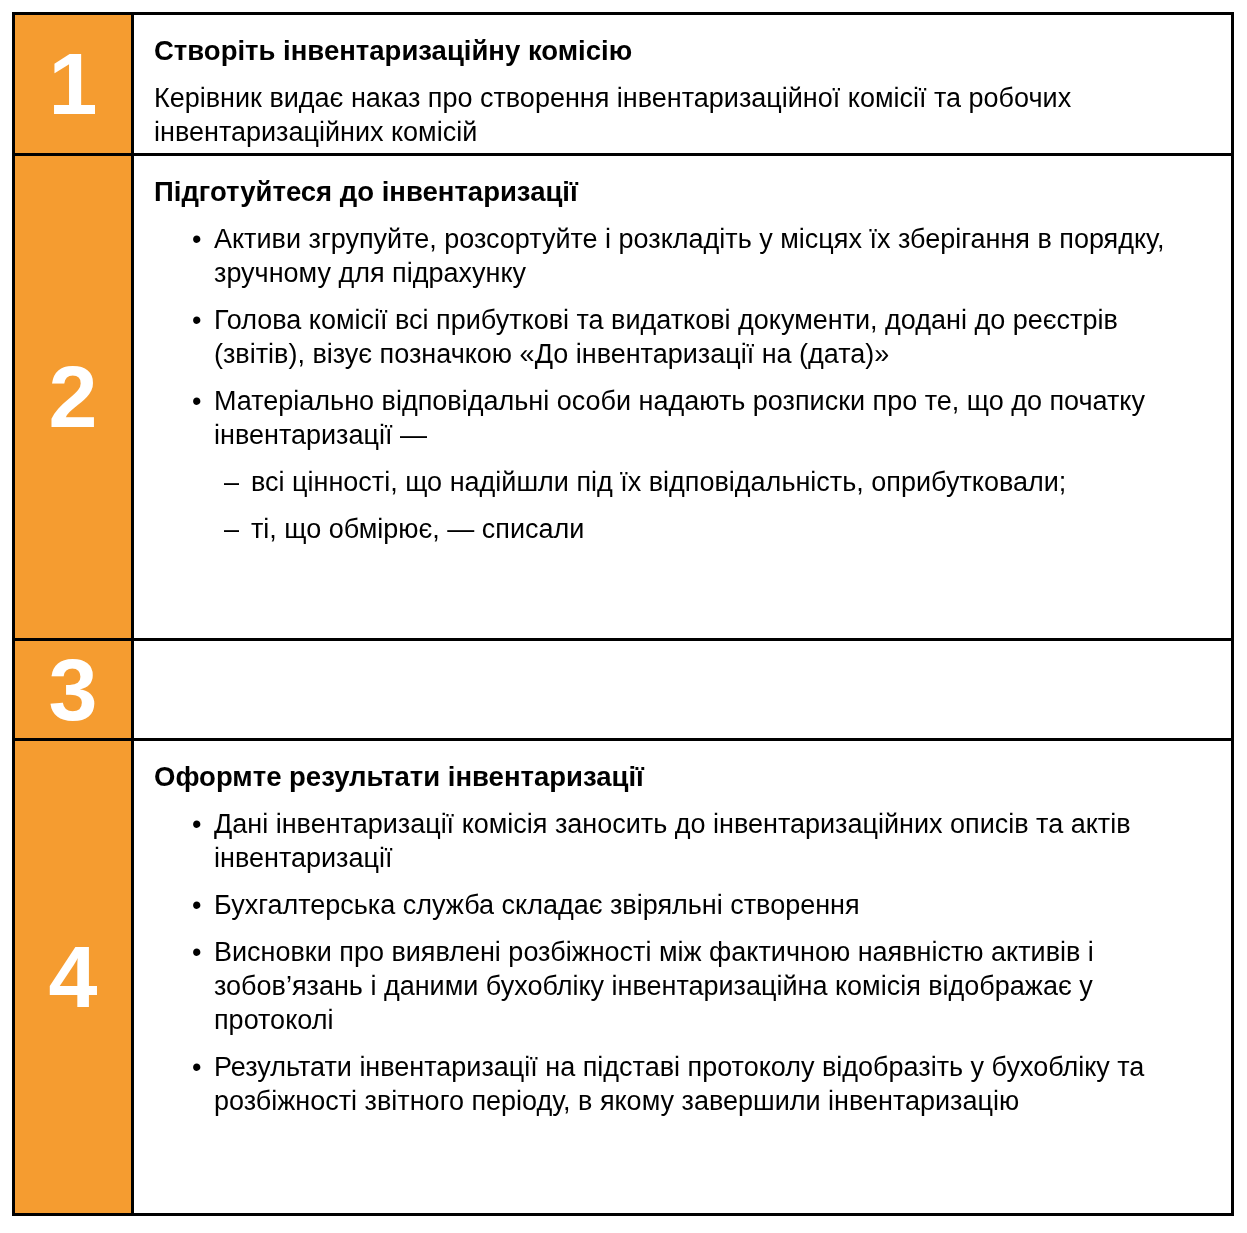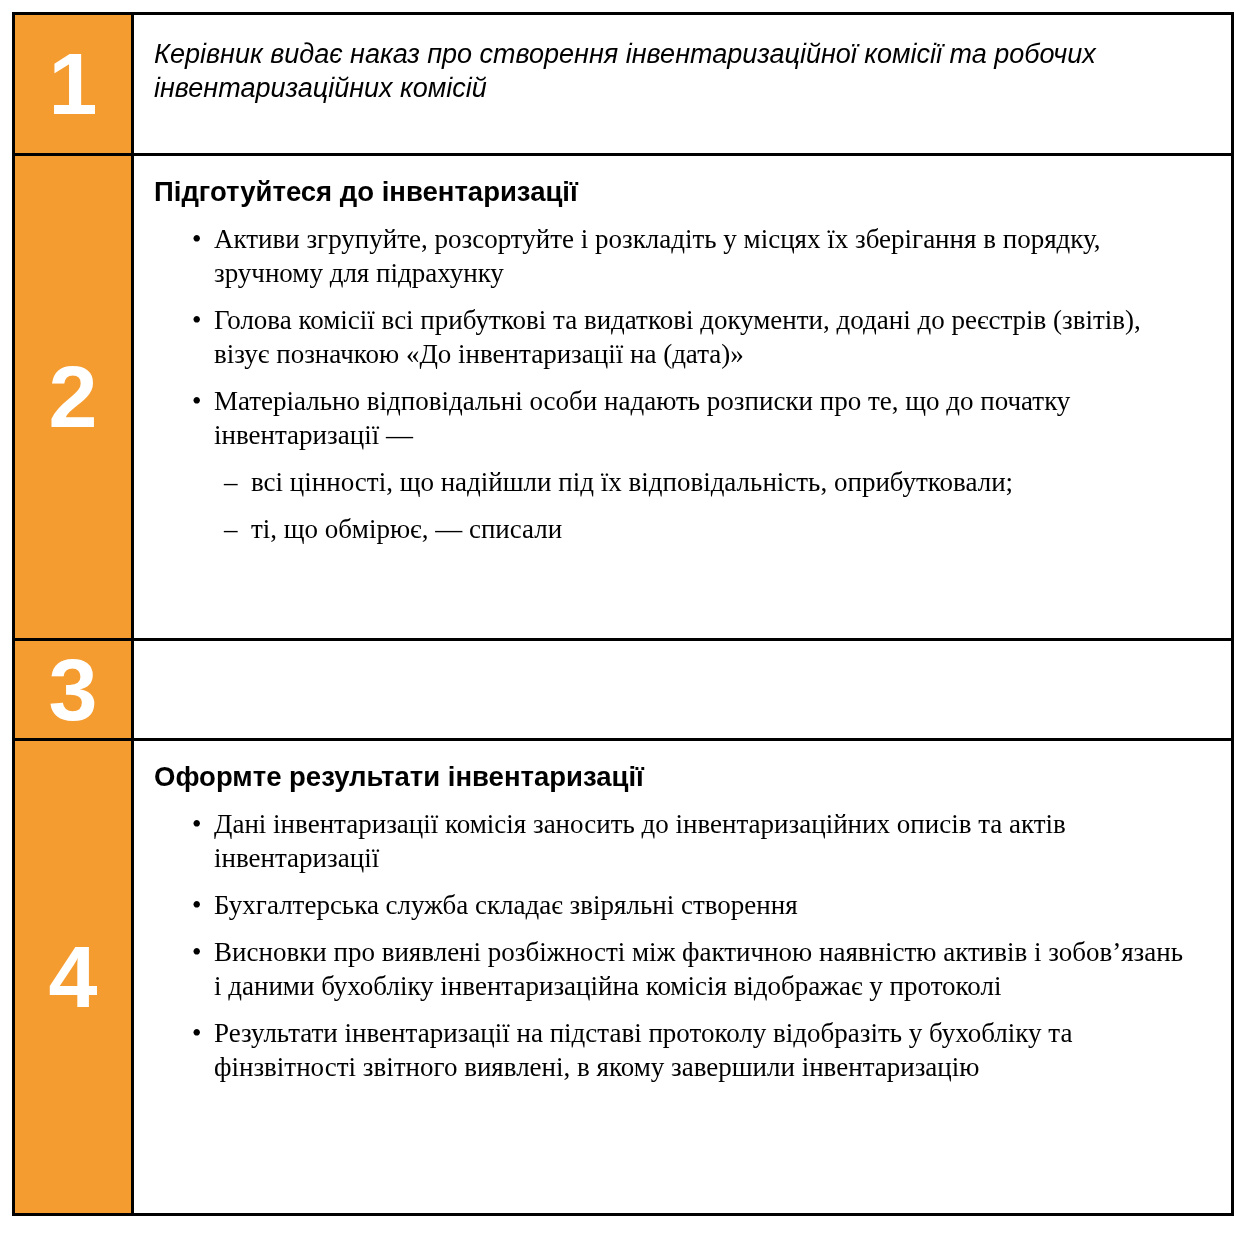--- a/index.html
+++ b/index.html
@@ -53,26 +53,25 @@
     flex: 1 1 auto;
     padding: 19px 28px 12px 20px;
     font-size: 27px;
     line-height: 34px;
   }
   .step-title {
     font-weight: bold;
     font-size: 27.5px;
     line-height: 34px;
   }
-  .step-body { margin-top: 3px; font-style: italic; }
+  .step-body { margin-top: 13px; }
   ul.bullets {
     list-style: none;
     margin: 8px 12px 0 0;
     padding: 0;
-    font-family: Liberation Serif, serif;
   }
   ul.bullets > li.b {
     position: relative;
     padding-left: 60px;
     margin-top: 13px;
   }
   ul.bullets > li.b::before {
     content: "\2022";
     position: absolute;
     left: 38px;
@@ -97,20 +96,21 @@
 </style>
 </head>
 <body>
 
 <div class="canvas">
   <div class="steps-table">
 
     <div class="row row-1">
       <div class="num-cell accent" style="background: rgb(245, 156, 48); color: rgb(255, 255, 255);">1</div>
       <div class="content-cell">
+        <div class="step-title">Створіть інвентаризаційну комісію</div>
         <div class="step-body">Керівник видає наказ про створення інвентаризаційної комісії та робочих інвентаризаційних комісій</div>
       </div>
     </div>
 
     <div class="row row-2">
       <div class="num-cell accent" style="background: rgb(245, 156, 48); color: rgb(255, 255, 255);">2</div>
       <div class="content-cell">
         <div class="step-title">Підготуйтеся до інвентаризації</div>
         <ul class="bullets">
             <li class="b"><span>Активи згрупуйте, розсортуйте і розкладіть у місцях їх зберігання в порядку, зручному для підрахунку</span></li>
@@ -128,19 +128,19 @@
     </div>
 
     <div class="row row-4">
       <div class="num-cell accent" style="background: rgb(245, 156, 48); color: rgb(255, 255, 255);">4</div>
       <div class="content-cell">
         <div class="step-title">Оформте результати інвентаризації</div>
         <ul class="bullets">
             <li class="b"><span>Дані інвентаризації комісія заносить до інвентаризаційних описів та актів інвентаризації</span></li>
             <li class="b"><span>Бухгалтерська служба складає звіряльні створення</span></li>
             <li class="b"><span>Висновки про виявлені розбіжності між фактичною наявністю активів і зобов’язань і даними бухобліку інвентаризаційна комісія відображає у протоколі</span></li>
-            <li class="b"><span>Результати інвентаризації на підставі протоколу відобразіть у бухобліку та фінзвітності звітного виявлені, в якому завершили інвентаризацію</span></li>
+            <li class="b"><span>Результати інвентаризації на підставі протоколу відобразіть у бухобліку та розбіжності звітного періоду, в якому завершили інвентаризацію</span></li>
           </ul>
       </div>
     </div>
 
   </div>
 </div>
 
 </body></html>

